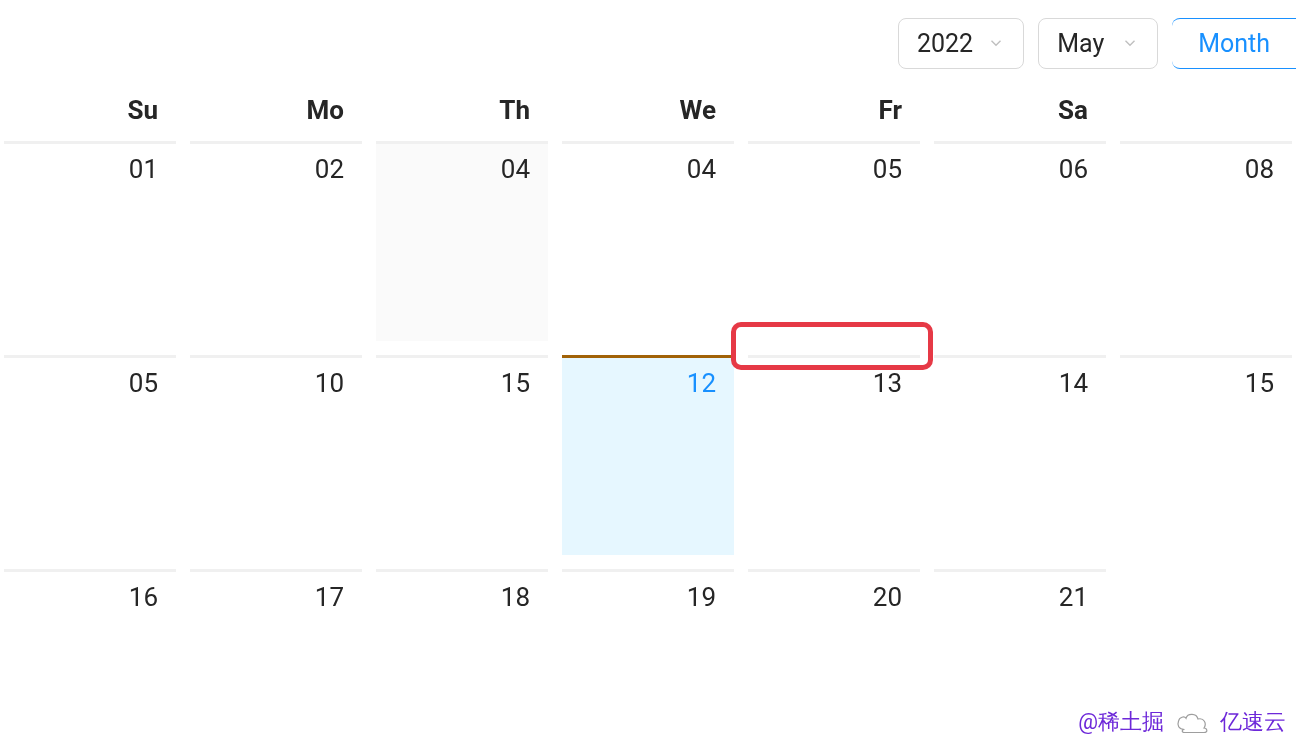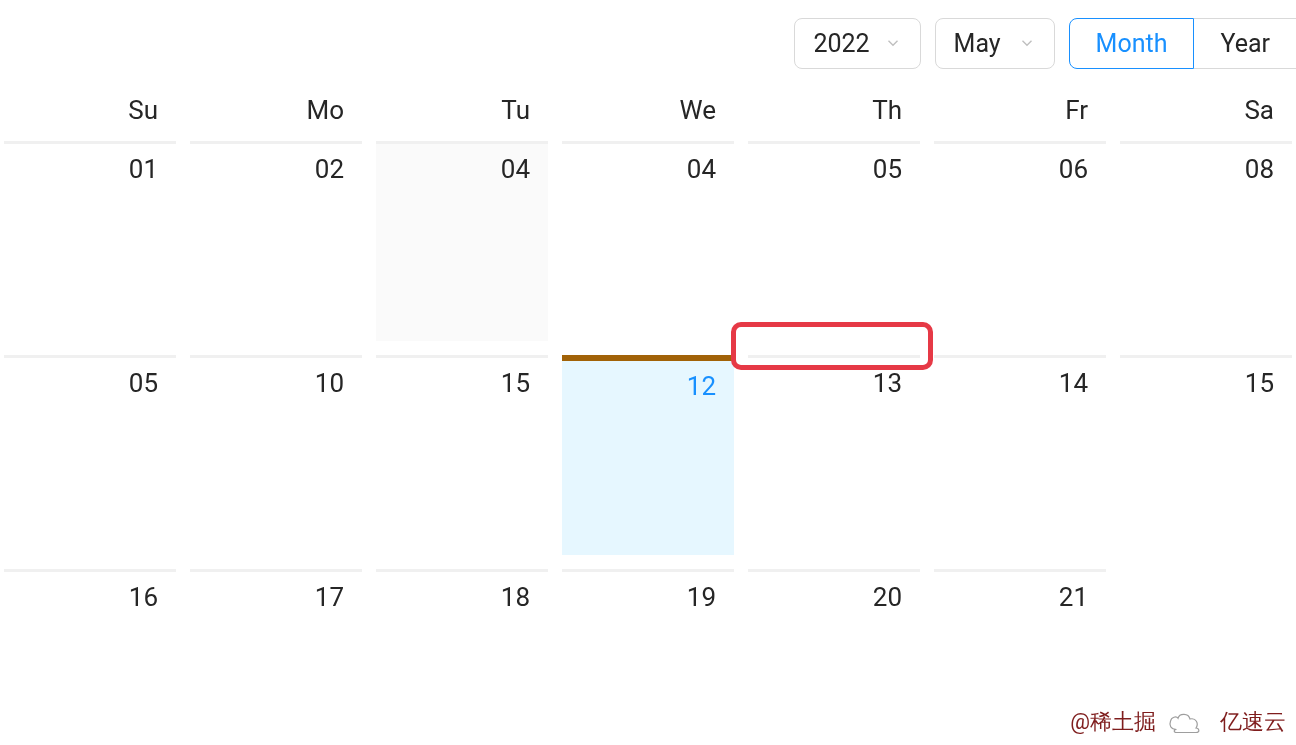--- a/index.html
+++ b/index.html
@@ -79,20 +79,21 @@
       border-color: #1890ff;
       color: #1890ff;
       position: relative;
       z-index: 1;
     }
     .weekday-row {
       display: grid;
       grid-template-columns: repeat(7, 1fr);
       gap: 14px;
       padding: 0 4px 6px 4px;
+      font-weight: bold;
     }
     .weekday-cell {
       text-align: right;
       font-size: 26px;
       color: #262626;
       padding: 8px 18px 10px 0;
     }
     .days-grid {
       display: grid;
       grid-template-columns: repeat(7, 1fr);
@@ -109,57 +110,56 @@
       position: absolute;
       top: 10px;
       right: 18px;
       font-size: 26px;
       color: #262626;
     }
     .day-cell.hovered-inner {
       background: #fafafa;
     }
     .day-cell.today {
-      border-top: 6px solid #a16207;
+      border-top: 3px solid #a16207;
       background: #e6f7ff;
     }
     .day-cell.today .day-number {
       color: #1890ff;
     }
     .highlight-annotation {
       position: absolute;
       border: 5px solid #e63946;
       border-radius: 10px;
       pointer-events: none;
       z-index: 10;
     }
     .watermark {
       position: absolute;
       bottom: 8px;
       right: 10px;
       display: flex;
       align-items: center;
       gap: 10px;
-      color: #7f1d1d;
+      color: #6d28d9;
       font-size: 22px;
     }
     .watermark .cloud-icon {
       display: inline-flex;
       align-items: center;
     }
     .watermark svg {
       width: 36px;
       height: 24px;
       stroke: #9e9e9e;
       fill: none;
       stroke-width: 1.6;
     }
     .wm-text-2 {
       font-weight: 500;
-      margin-left: 8px;
     }
   </style>
 </head>
 <body>
 
 <div class="calendar-container">
 
   <div class="header-controls">
     <div class="select-box">
       <span>2022</span>
@@ -174,32 +174,28 @@
       <span class="chevron">
         <svg viewBox="0 0 24 24">
             <polyline points="6 9 12 15 18 9"></polyline>
           </svg>
       </span>
     </div>
     <div class="radio-group">
       <div class="radio-btn active">
         <span>Month</span>
       </div>
-      <div class="radio-btn">
-        <span>Year</span>
-      </div>
     </div>
   </div>
 
   <div class="weekday-row" id="weekday-row">
       <div class="weekday-cell">Su</div>
       <div class="weekday-cell">Mo</div>
-      <div class="weekday-cell">Tu</div>
+      <div class="weekday-cell">Th</div>
       <div class="weekday-cell">We</div>
-      <div class="weekday-cell">Th</div>
       <div class="weekday-cell">Fr</div>
       <div class="weekday-cell">Sa</div>
     </div>
 
   <div class="days-grid" id="days-grid">
       <div class="day-cell">
         <div class="day-number">01</div>
       </div>
       <div class="day-cell">
         <div class="day-number">02</div>

